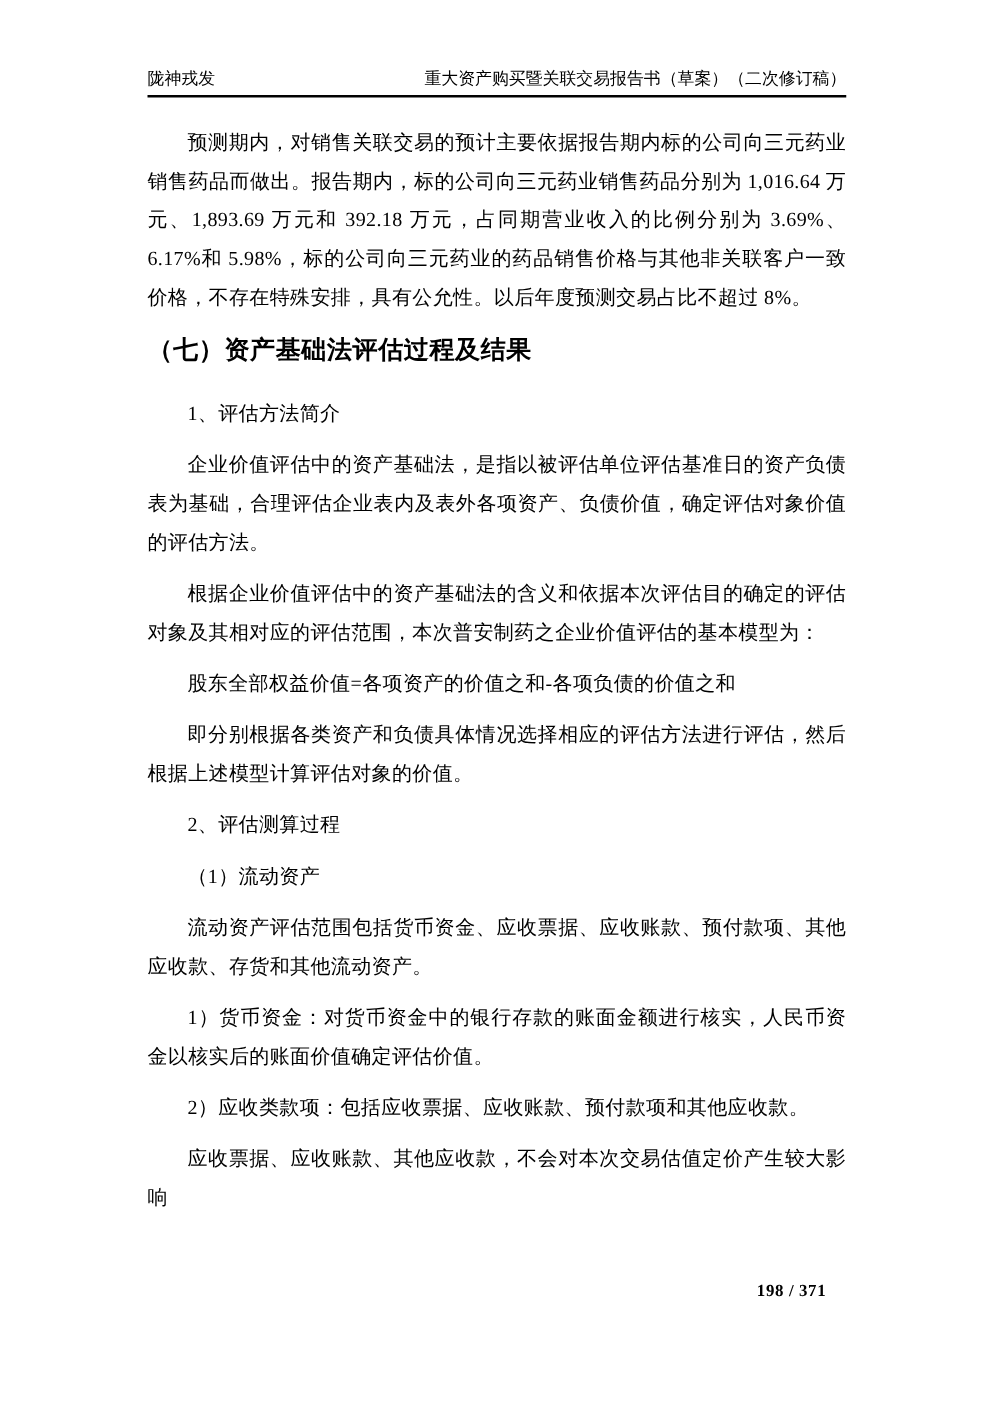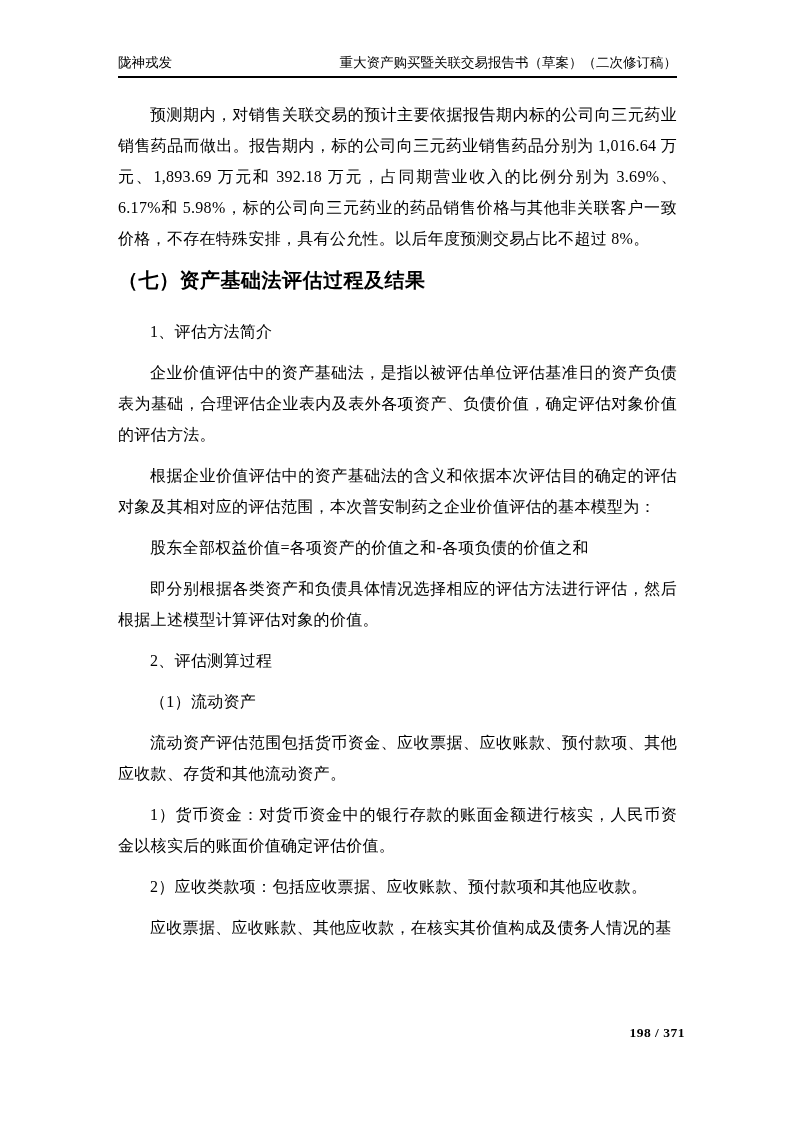--- a/index.html
+++ b/index.html
@@ -52,21 +52,21 @@
     font-size:20px;
     line-height:32px;
     margin-top:2px;
     margin-bottom:20px;
     text-indent:0;
     letter-spacing:0.5px;
   }
 
   .page-footer {
     position:absolute;
-    right:108px; top:1025px;
+    right:132px; top:1025px;
     font-size:13.5px;
     font-weight:bold;
     letter-spacing:0.5px;
   }
 </style>
 </head>
 <body>
 
 <div class="page">
 
@@ -83,21 +83,21 @@
       <p class="para">1、评估方法简介</p>
       <p class="para">企业价值评估中的资产基础法，是指以被评估单位评估基准日的资产负债表为基础，合理评估企业表内及表外各项资产、负债价值，确定评估对象价值的评估方法。</p>
       <p class="para">根据企业价值评估中的资产基础法的含义和依据本次评估目的确定的评估对象及其相对应的评估范围，本次普安制药之企业价值评估的基本模型为：</p>
       <p class="para">股东全部权益价值=各项资产的价值之和-各项负债的价值之和</p>
       <p class="para">即分别根据各类资产和负债具体情况选择相应的评估方法进行评估，然后根据上述模型计算评估对象的价值。</p>
       <p class="para">2、评估测算过程</p>
       <p class="para">（1）流动资产</p>
       <p class="para">流动资产评估范围包括货币资金、应收票据、应收账款、预付款项、其他应收款、存货和其他流动资产。</p>
       <p class="para">1）货币资金：对货币资金中的银行存款的账面金额进行核实，人民币资金以核实后的账面价值确定评估价值。</p>
       <p class="para">2）应收类款项：包括应收票据、应收账款、预付款项和其他应收款。</p>
-      <p class="para last">应收票据、应收账款、其他应收款，在核实其价值构成及债务人情况的基</p>
+      <p class="para last">应收票据、应收账款、其他应收款，不会对本次交易估值定价产生较大影响</p>
     </div>
 
   </div>
 
   <div class="page-footer">
     <span>198 / 371</span>
   </div>
 
 </div>
 

